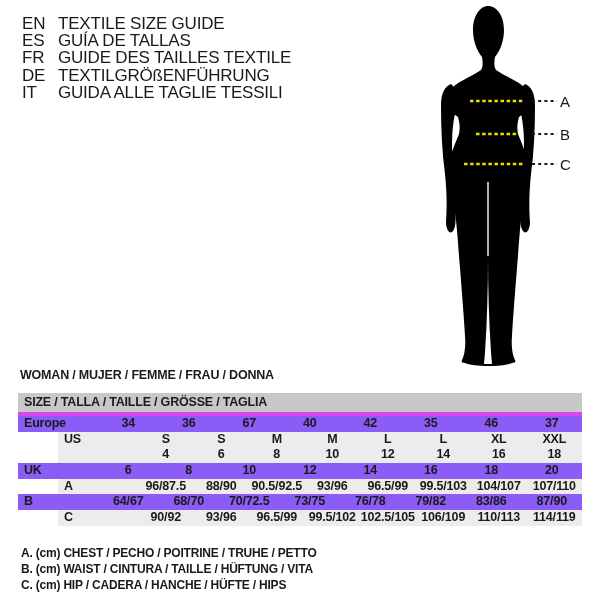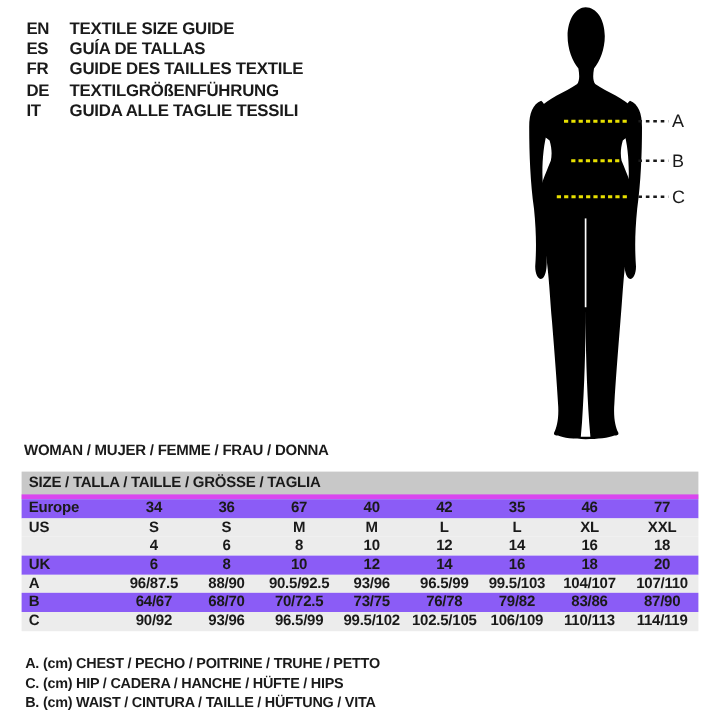--- a/index.html
+++ b/index.html
@@ -5,42 +5,42 @@
   html,body{margin:0;padding:0;}
   body{
     width:600px;height:600px;background:#ffffff;
     font-family:"Liberation Sans", sans-serif;
     color:var(--text,#1a1a1a);
     position:relative;overflow:hidden;
   }
   .canvas{position:absolute;inset:0;width:600px;height:600px;background:#fff;}
 
   
-  .lang-block{position:absolute;left:22px;top:15px;font-weight:bold;font-size:14px;letter-spacing:-0.2px;}
+  .lang-block{position:absolute;left:22px;top:15px;font-weight:normal;font-size:17px;letter-spacing:-0.2px;}
   .lang-row{display:flex;line-height:17.2px;white-space:nowrap;}
   .lang-code{width:36px;flex:0 0 36px;}
   .lang-label{}
 
   
   .figure-svg{position:absolute;left:430px;top:0;width:150px;height:372px;}
   .silhouette{fill:var(--silhouette,#000);}
   .cutout{fill:#ffffff;}
   .seam{stroke:#ffffff;stroke-width:1.4;}
   .measure{stroke:var(--accent-yellow,#e8e000);stroke-width:2.6;stroke-dasharray:3.5 2.6;fill:none;}
   .leader{stroke:var(--text,#1a1a1a);stroke-width:2;stroke-dasharray:3 3.2;fill:none;}
   .fig-label{position:absolute;width:18px;font-size:15px;font-weight:normal;color:var(--text,#1a1a1a);}
 
   
   .section-title{position:absolute;left:20px;top:368px;font-weight:bold;font-size:12.5px;letter-spacing:-0.2px;white-space:nowrap;}
 
   
   .size-table{position:absolute;left:18px;top:393px;width:564px;font-size:12.5px;font-weight:bold;letter-spacing:-0.2px;}
   .thead{background:var(--table-header-bg,#c8c8c8);height:19px;line-height:19px;padding-left:6px;border-bottom:4px solid #d946ef;}
   .trow{display:grid;grid-template-columns:80px repeat(8,1fr);height:15.7px;line-height:15.7px;background:#8b5cf6;}
-  .trow.shaded{background:var(--row-alt-bg,#ececec);}
+  .trow.shaded{background:var(--row-alt-bg,#ececec);margin-left:40px;}
   .tcell{text-align:center;overflow:visible;white-space:nowrap;}
   .tcell.label{text-align:left;padding-left:6px;}
 
   
   .legend-block{position:absolute;left:21px;top:546px;font-weight:bold;font-size:12px;letter-spacing:-0.2px;}
   .legend-line{line-height:15.8px;white-space:nowrap;}
 </style>
 </head>
 <body>
 
@@ -115,21 +115,21 @@
     <div>
         <div class="trow">
           <div class="tcell label">Europe</div>
           <div class="tcell">34</div>
           <div class="tcell">36</div>
           <div class="tcell">67</div>
           <div class="tcell">40</div>
           <div class="tcell">42</div>
           <div class="tcell">35</div>
           <div class="tcell">46</div>
-          <div class="tcell">77</div>
+          <div class="tcell">37</div>
         </div>
         <div class="trow shaded">
           <div class="tcell label">US</div>
           <div class="tcell">S</div>
           <div class="tcell">S</div>
           <div class="tcell">M</div>
           <div class="tcell">M</div>
           <div class="tcell">L</div>
           <div class="tcell">L</div>
           <div class="tcell">XL</div>
@@ -188,17 +188,17 @@
           <div class="tcell">102.5/105</div>
           <div class="tcell">106/109</div>
           <div class="tcell">110/113</div>
           <div class="tcell">114/119</div>
         </div>
       </div>
   </div>
 
   <div class="legend-block">
     <div class="legend-line">A. (cm) CHEST / PECHO / POITRINE / TRUHE / PETTO</div>
+    <div class="legend-line">B. (cm) WAIST / CINTURA / TAILLE / HÜFTUNG / VITA</div>
     <div class="legend-line">C. (cm) HIP / CADERA / HANCHE / HÜFTE / HIPS</div>
-    <div class="legend-line">B. (cm) WAIST / CINTURA / TAILLE / HÜFTUNG / VITA</div>
   </div>
 
 </div>
 
 </body></html>

